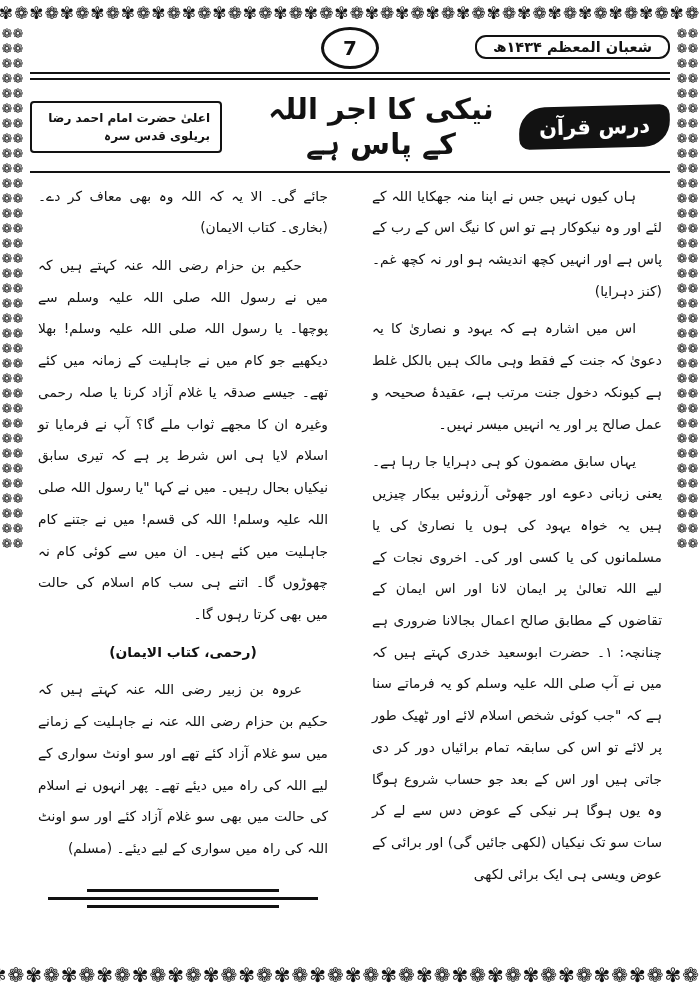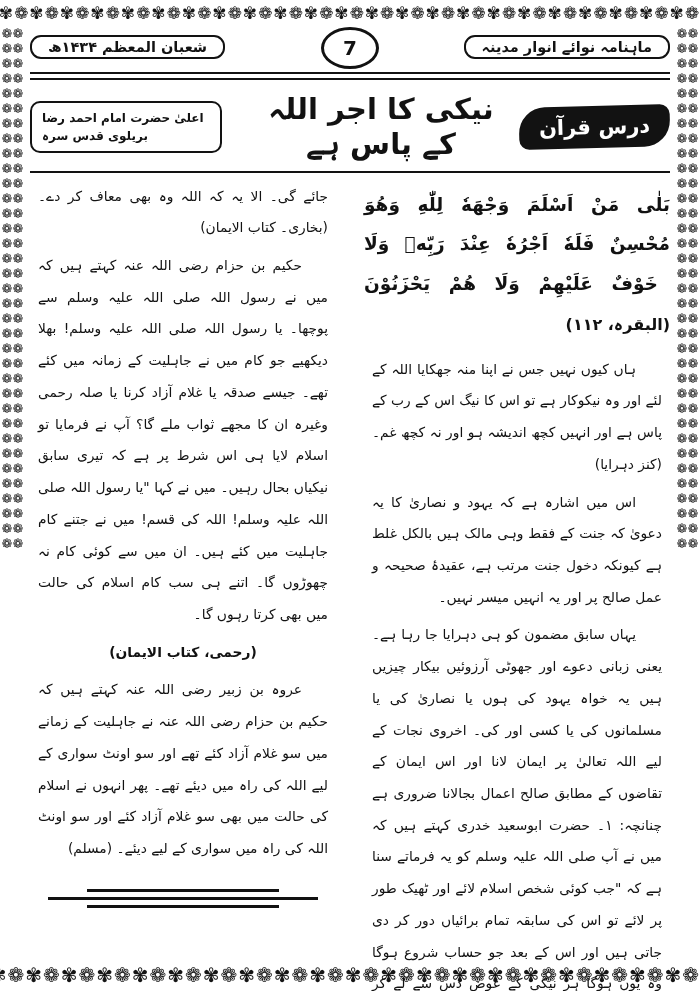--- a/index.html
+++ b/index.html
@@ -28,22 +28,22 @@
     width:52px;height:36px;border:3px solid #121212;border-radius:50%;
     display:flex;align-items:center;justify-content:center;
     font-size:20px;font-weight:bold;background:#fff;}
   .double-rule{margin-top:7px;height:4px;border-top:2px solid #121212;border-bottom:2px solid #121212;}
   
   .title-bar{margin-top:12px;display:flex;align-items:center;gap:10px;min-height:58px;}
   .badge{background:#121212;color:#ffffff;font-size:21px;font-weight:bold;
     padding:9px 20px;border-radius:26px 10px 26px 10px;transform:rotate(-1.5deg);
     white-space:nowrap;}
   .main-title{flex:1;text-align:center;font-size:29px;font-weight:bold;line-height:1.2;margin-left:21px;}
-  .author-box{border:2px solid #121212;border-radius:10px;padding:6px 10px;
-    font-size:12px;font-weight:bold;max-width:168px;text-align:left;line-height:1.5;background:#fff;}
+  .author-box{border:2px solid #121212;border-radius:4px;padding:6px 10px;
+    font-size:12px;font-weight:bold;max-width:168px;text-align:right;line-height:1.5;background:#fff;}
   .title-rule{margin-top:9px;border-bottom:2px solid #121212;}
   
   .cols{display:flex;gap:28px;margin-top:8px;align-items:flex-start;}
   .col{flex:1;min-width:0;}
   .verse{font-weight:bold;font-size:18.5px;line-height:2.15;text-align:justify;margin:4px 0 10px;}
   .verse .ref{font-size:16px;}
   p.body-par{margin:0 8px 6px;font-size:13.8px;line-height:2.3;text-align:justify;}
   p.indent{text-indent:26px;}
   p.centered{text-align:center;font-weight:bold;}
   
@@ -58,40 +58,35 @@
 <div class="page">
 
   <div class="orn orn-top">❁✾❁✾❁✾❁✾❁✾❁✾❁✾❁✾❁✾❁✾❁✾❁✾❁✾❁✾❁✾❁✾❁✾❁✾❁✾❁✾❁✾❁✾❁✾❁✾❁✾❁✾❁✾❁✾❁✾❁✾❁✾❁✾❁✾❁✾❁✾❁✾❁✾❁✾❁✾❁✾</div>
   <div class="orn orn-bottom">❁✾❁✾❁✾❁✾❁✾❁✾❁✾❁✾❁✾❁✾❁✾❁✾❁✾❁✾❁✾❁✾❁✾❁✾❁✾❁✾❁✾❁✾❁✾❁✾❁✾❁✾❁✾❁✾❁✾❁✾❁✾❁✾❁✾❁✾❁✾❁✾❁✾❁✾❁✾❁✾</div>
   <div class="orn orn-left">❁❁❁❁❁❁❁❁❁❁❁❁❁❁❁❁❁❁❁❁❁❁❁❁❁❁❁❁❁❁❁❁❁❁❁❁❁❁❁❁❁❁❁❁❁❁❁❁❁❁❁❁❁❁❁❁❁❁❁❁❁❁❁❁❁❁❁❁❁❁</div>
   <div class="orn orn-right">❁❁❁❁❁❁❁❁❁❁❁❁❁❁❁❁❁❁❁❁❁❁❁❁❁❁❁❁❁❁❁❁❁❁❁❁❁❁❁❁❁❁❁❁❁❁❁❁❁❁❁❁❁❁❁❁❁❁❁❁❁❁❁❁❁❁❁❁❁❁</div>
 
   <div class="content">
 
     <div class="hdr">
-      <div class="pill">ماہنامہ نوائے انوار مدینہ</div>
       <div class="pagenum-oval">7</div>
       <div class="pill">شعبان المعظم ۱۴۳۴ھ</div>
     </div>
     <div class="double-rule"></div>
 
     <div class="title-bar">
       <div class="badge">درس قرآن</div>
       <div class="main-title">نیکی کا اجر اللہ کے پاس ہے</div>
       <div class="author-box">اعلیٰ حضرت امام احمد رضا بریلوی قدس سرہ</div>
     </div>
     <div class="title-rule"></div>
 
     <div class="cols">
 
       <div class="col">
-        <div class="verse">
-          <span>بَلٰى مَنْ اَسْلَمَ وَجْهَهٗ لِلّٰهِ وَهُوَ مُحْسِنٌ فَلَهٗ اَجْرُهٗ عِنْدَ رَبِّهٖ وَلَا خَوْفٌ عَلَيْهِمْ وَلَا هُمْ يَحْزَنُوْنَ </span>
-          <span class="ref">(البقرہ، ۱۱۲)</span>
-        </div>
         <p class="body-par indent">ہاں کیوں نہیں جس نے اپنا منہ جھکایا اللہ کے لئے اور وہ نیکوکار ہے تو اس کا نیگ اس کے رب کے پاس ہے اور انہیں کچھ اندیشہ ہو اور نہ کچھ غم۔ (کنز دہرایا)</p>
         <p class="body-par indent">اس میں اشارہ ہے کہ یہود و نصاریٰ کا یہ دعویٰ کہ جنت کے فقط وہی مالک ہیں بالکل غلط ہے کیونکہ دخول جنت مرتب ہے، عقیدۂ صحیحہ و عمل صالح پر اور یہ انہیں میسر نہیں۔</p>
         <p class="body-par indent">یہاں سابق مضمون کو ہی دہرایا جا رہا ہے۔ یعنی زبانی دعوے اور جھوٹی آرزوئیں بیکار چیزیں ہیں یہ خواہ یہود کی ہوں یا نصاریٰ کی یا مسلمانوں کی یا کسی اور کی۔ اخروی نجات کے لیے اللہ تعالیٰ پر ایمان لانا اور اس ایمان کے تقاضوں کے مطابق صالح اعمال بجالانا ضروری ہے چنانچہ: ۱۔ حضرت ابوسعید خدری کہتے ہیں کہ میں نے آپ صلی اللہ علیہ وسلم کو یہ فرماتے سنا ہے کہ "جب کوئی شخص اسلام لائے اور ٹھیک طور پر لائے تو اس کی سابقہ تمام برائیاں دور کر دی جاتی ہیں اور اس کے بعد جو حساب شروع ہوگا وہ یوں ہوگا ہر نیکی کے عوض دس سے لے کر سات سو تک نیکیاں (لکھی جائیں گی) اور برائی کے عوض ویسی ہی ایک برائی لکھی</p>
       </div>
 
       <div class="col">
         <p class="body-par">جائے گی۔ الا یہ کہ اللہ وہ بھی معاف کر دے۔ (بخاری۔ کتاب الایمان)</p>
         <p class="body-par indent">حکیم بن حزام رضی اللہ عنہ کہتے ہیں کہ میں نے رسول اللہ صلی اللہ علیہ وسلم سے پوچھا۔ یا رسول اللہ صلی اللہ علیہ وسلم! بھلا دیکھیے جو کام میں نے جاہلیت کے زمانہ میں کئے تھے۔ جیسے صدقہ یا غلام آزاد کرنا یا صلہ رحمی وغیرہ ان کا مجھے ثواب ملے گا؟ آپ نے فرمایا تو اسلام لایا ہی اس شرط پر ہے کہ تیری سابق نیکیاں بحال رہیں۔ میں نے کہا "یا رسول اللہ صلی اللہ علیہ وسلم! اللہ کی قسم! میں نے جتنے کام جاہلیت میں کئے ہیں۔ ان میں سے کوئی کام نہ چھوڑوں گا۔ اتنے ہی سب کام اسلام کی حالت میں بھی کرتا رہوں گا۔</p>
         <p class="body-par centered">(رحمی، کتاب الایمان)</p>
         <p class="body-par indent">عروہ بن زبیر رضی اللہ عنہ کہتے ہیں کہ حکیم بن حزام رضی اللہ عنہ نے جاہلیت کے زمانے میں سو غلام آزاد کئے تھے اور سو اونٹ سواری کے لیے اللہ کی راہ میں دیئے تھے۔ پھر انہوں نے اسلام کی حالت میں بھی سو غلام آزاد کئے اور سو اونٹ اللہ کی راہ میں سواری کے لیے دیئے۔ (مسلم)</p>

